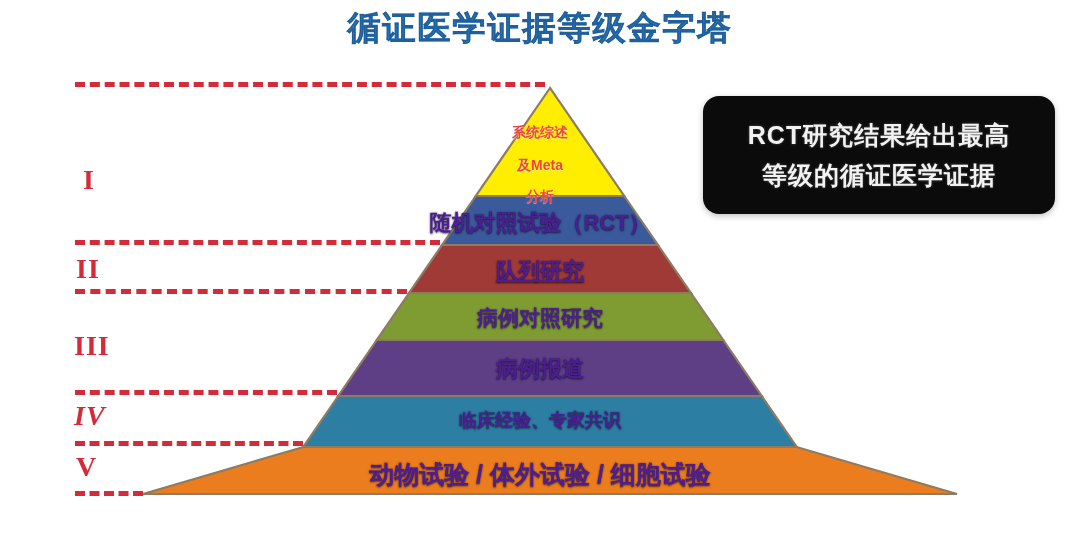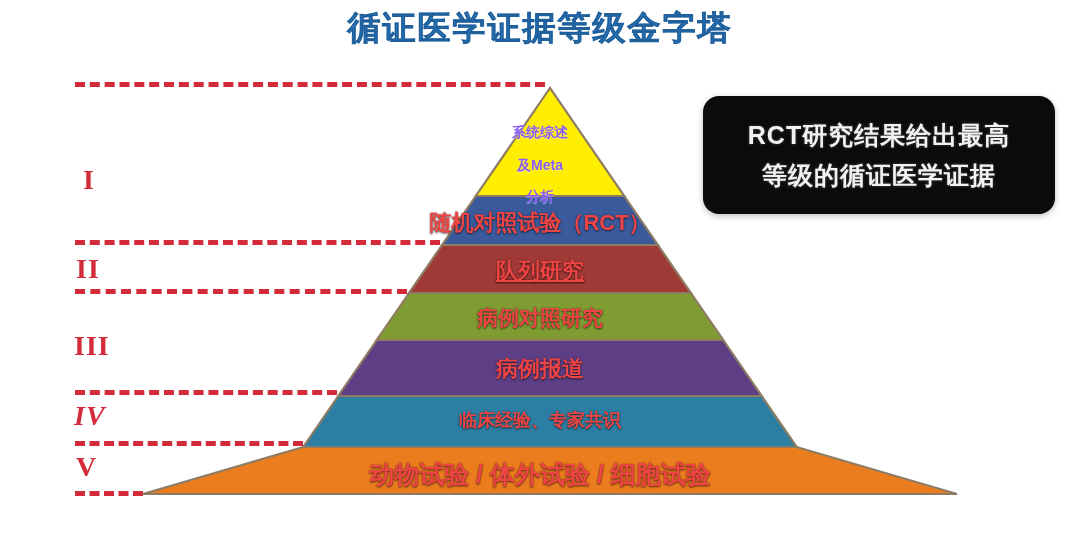--- a/index.html
+++ b/index.html
@@ -28,29 +28,29 @@
   
   #pyramid{
     position:absolute;left:0;top:0;width:1080px;height:544px;
   }
   #pyramid svg{display:block;}
 
   .band-label{
     position:absolute;
     width:1080px;left:0;
     text-align:center;
-    color:#ef4444;
+    color:#4c1d95;
     font-weight:bold;
     white-space:nowrap;
     text-shadow:0 1px 2px rgba(0,0,0,.55), 0 0 2px rgba(0,0,0,.35);
     pointer-events:none;
   }
   .apex-label{
     position:absolute;width:1080px;left:0;text-align:center;
-    color:#8b5cf6;
+    color:#ef4444;
     font-weight:bold;
     font-size:14px;
     line-height:19px;
     text-shadow:0 1px 1px rgba(255,255,255,.5);
     pointer-events:none;
   }
 
   
   #callout{
     position:absolute;

